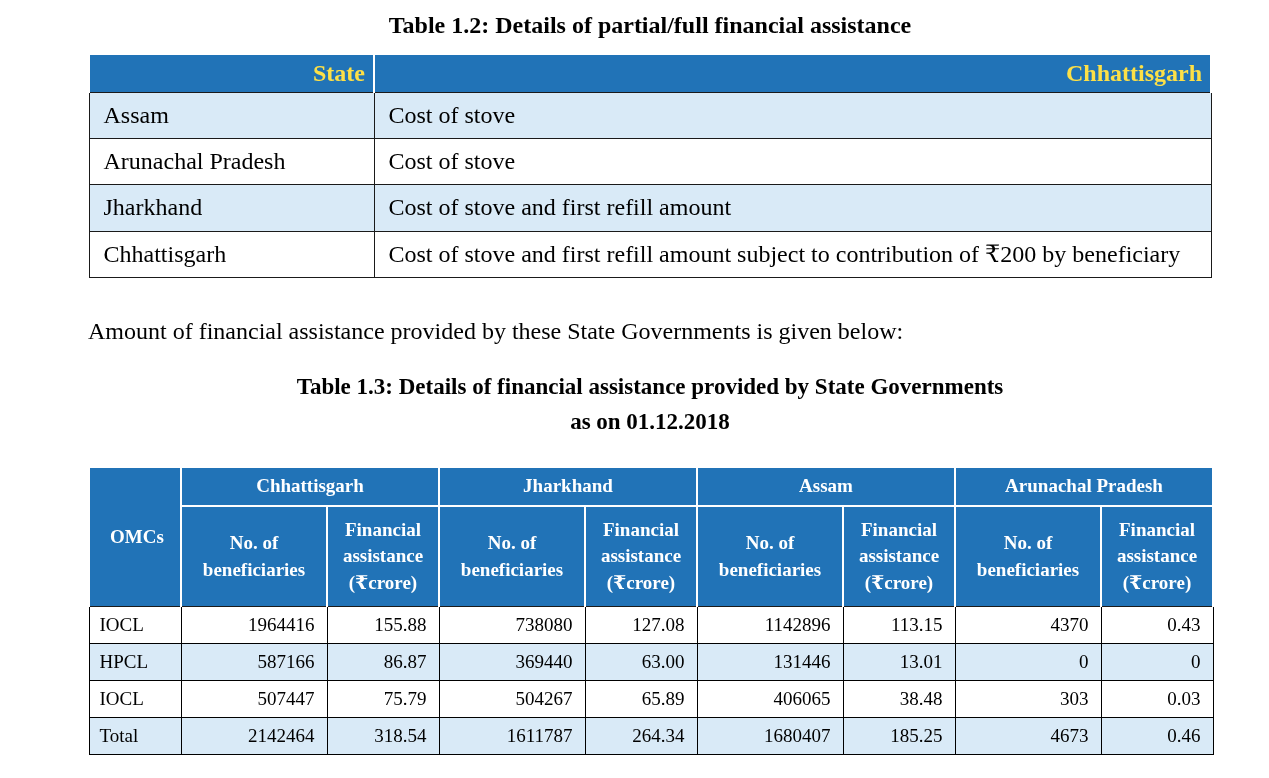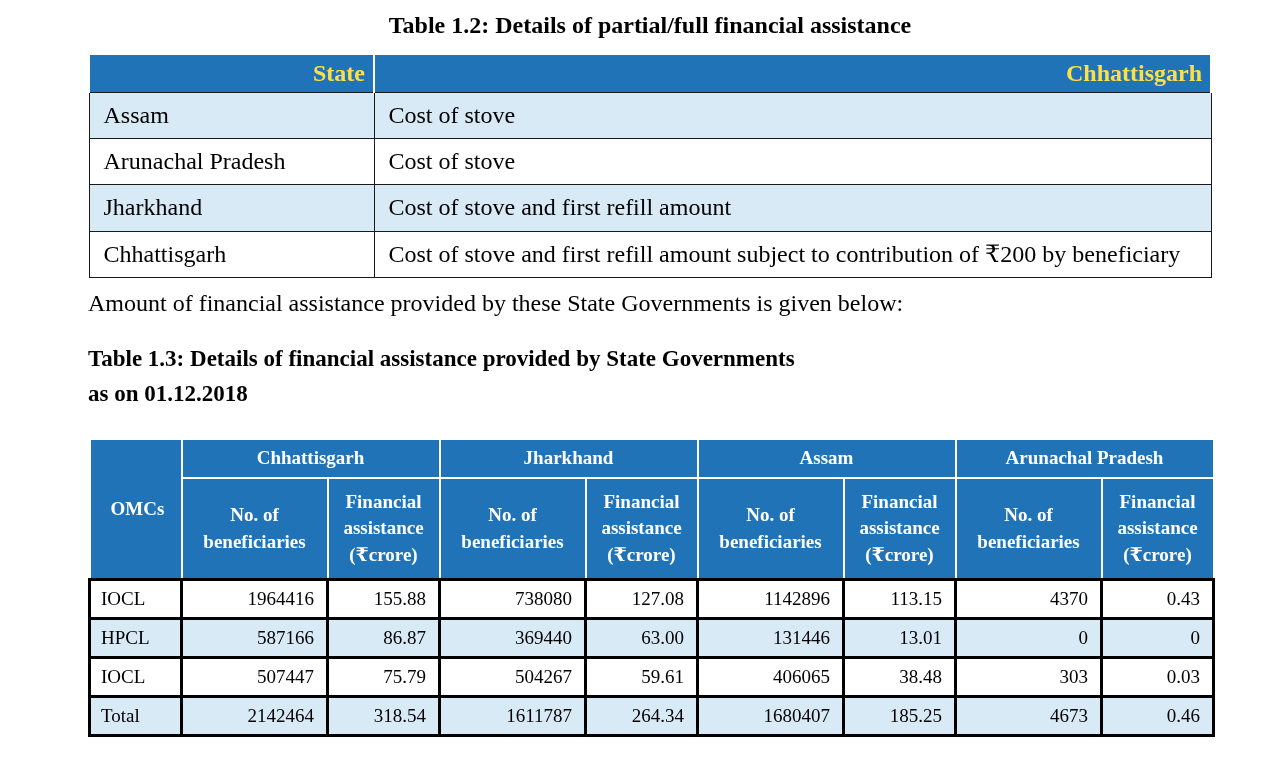--- a/index.html
+++ b/index.html
@@ -33,42 +33,42 @@
   .t12 td {
     font-size: 24px; line-height: 1.3;
     padding: 7px 14px;
     border: 1px solid #1a1a1a;
     vertical-align: top;
     text-align: left;
   }
   .alt { background: #d9eaf7; }
 
   
-  .para { font-size: 24px; margin: 12px 0 0 0; }
+  .para { font-size: 24px; margin: 40px 0 0 0; }
 
   
   .t13-title {
-    font-size: 23px; font-weight: bold; text-align: left;
+    font-size: 23px; font-weight: bold; text-align: center;
     line-height: 1.55; margin-top: 24px;
   }
 
   
   .t13 { margin-top: 26px; }
   .t13 th {
     background: #2173b7; color: #ffffff;
     font-size: 19px; font-weight: bold;
     text-align: center; line-height: 1.4;
     border: 2px solid #ffffff;
     padding: 5px 6px;
   }
   .t13 thead tr.subrow th { border-bottom: 1px solid #1a1a1a; padding: 10px 8px; }
   .t13 th.omcs { border-bottom: 1px solid #1a1a1a; text-align: center; padding-left: 10px; }
   .t13 td {
     font-size: 19px;
-    border: 3px solid #000000;
+    border: 1px solid #000000;
     padding: 7px 12px;
   }
   .t13 td.num { text-align: right; }
   .t13 td.omc { text-align: left; padding-left: 10px; }
   .total td { font-weight: normal; }
 </style>
 </head>
 <body>
 
 <div class="page">
@@ -166,21 +166,21 @@
           <td class="num">131446</td>
           <td class="num">13.01</td>
           <td class="num">0</td>
           <td class="num">0</td>
         </tr>
         <tr>
           <td class="omc">IOCL</td>
           <td class="num">507447</td>
           <td class="num">75.79</td>
           <td class="num">504267</td>
-          <td class="num">59.61</td>
+          <td class="num">65.89</td>
           <td class="num">406065</td>
           <td class="num">38.48</td>
           <td class="num">303</td>
           <td class="num">0.03</td>
         </tr>
         <tr class="alt total">
           <td class="omc">Total</td>
           <td class="num">2142464</td>
           <td class="num">318.54</td>
           <td class="num">1611787</td>

